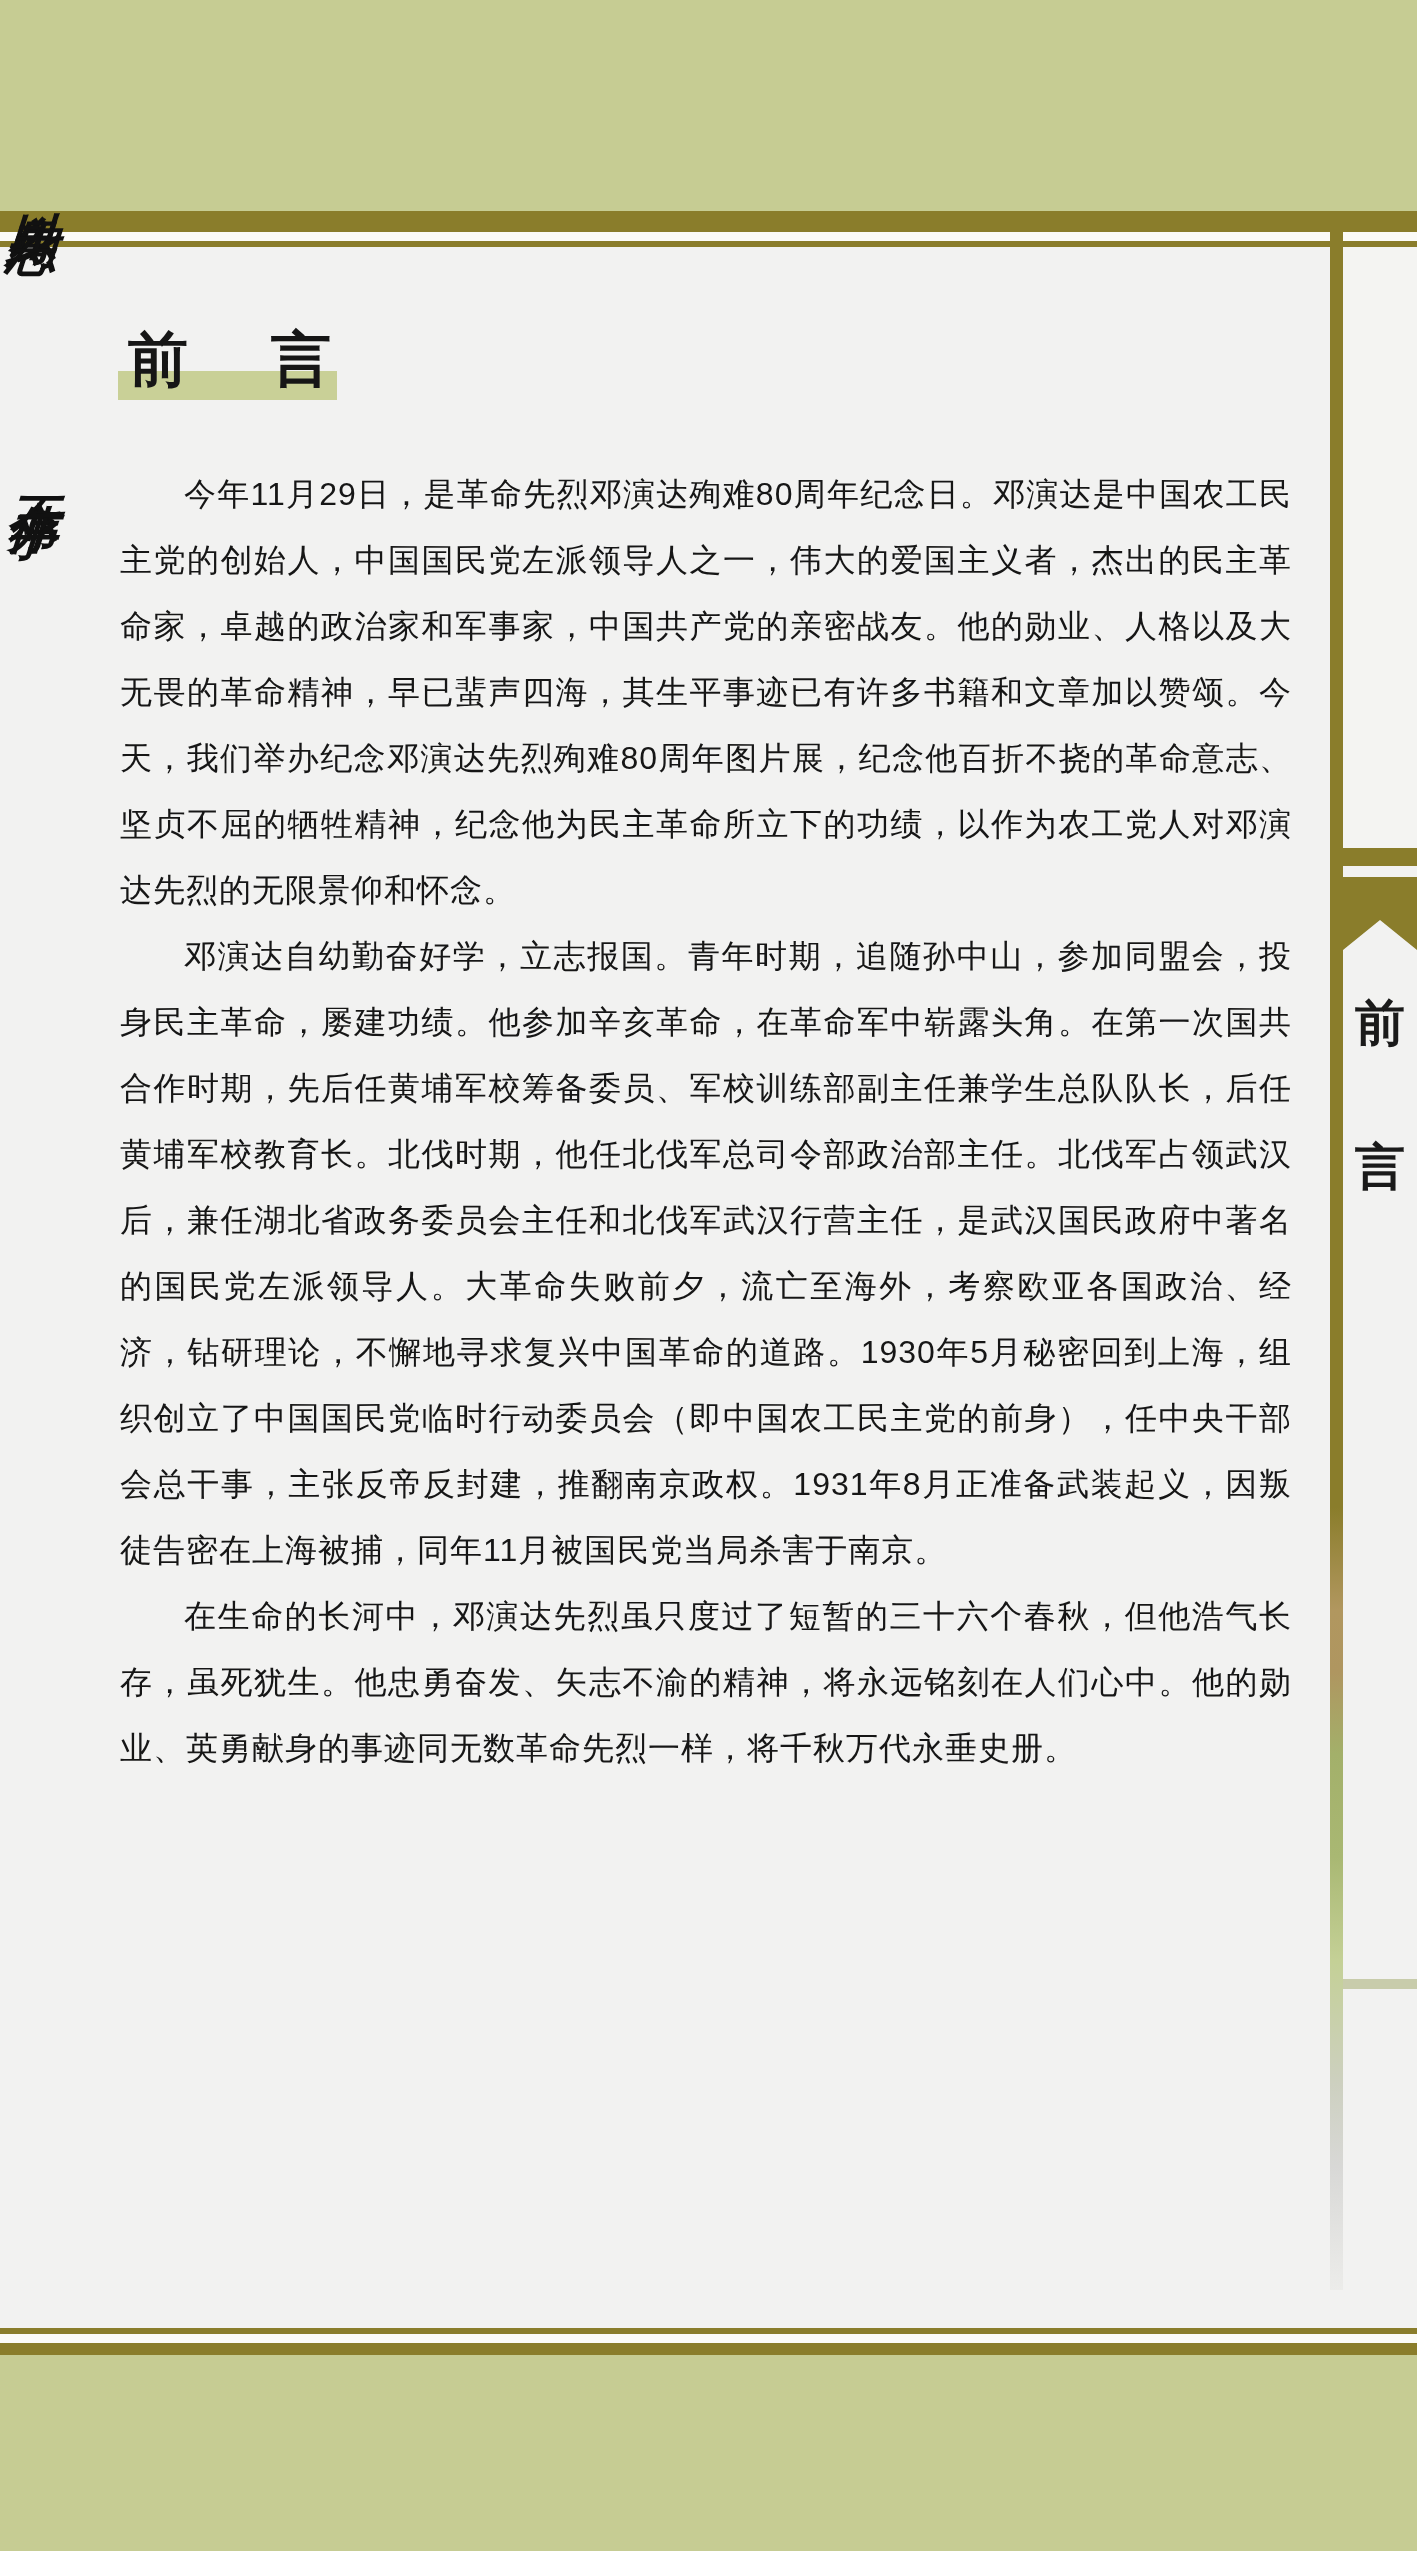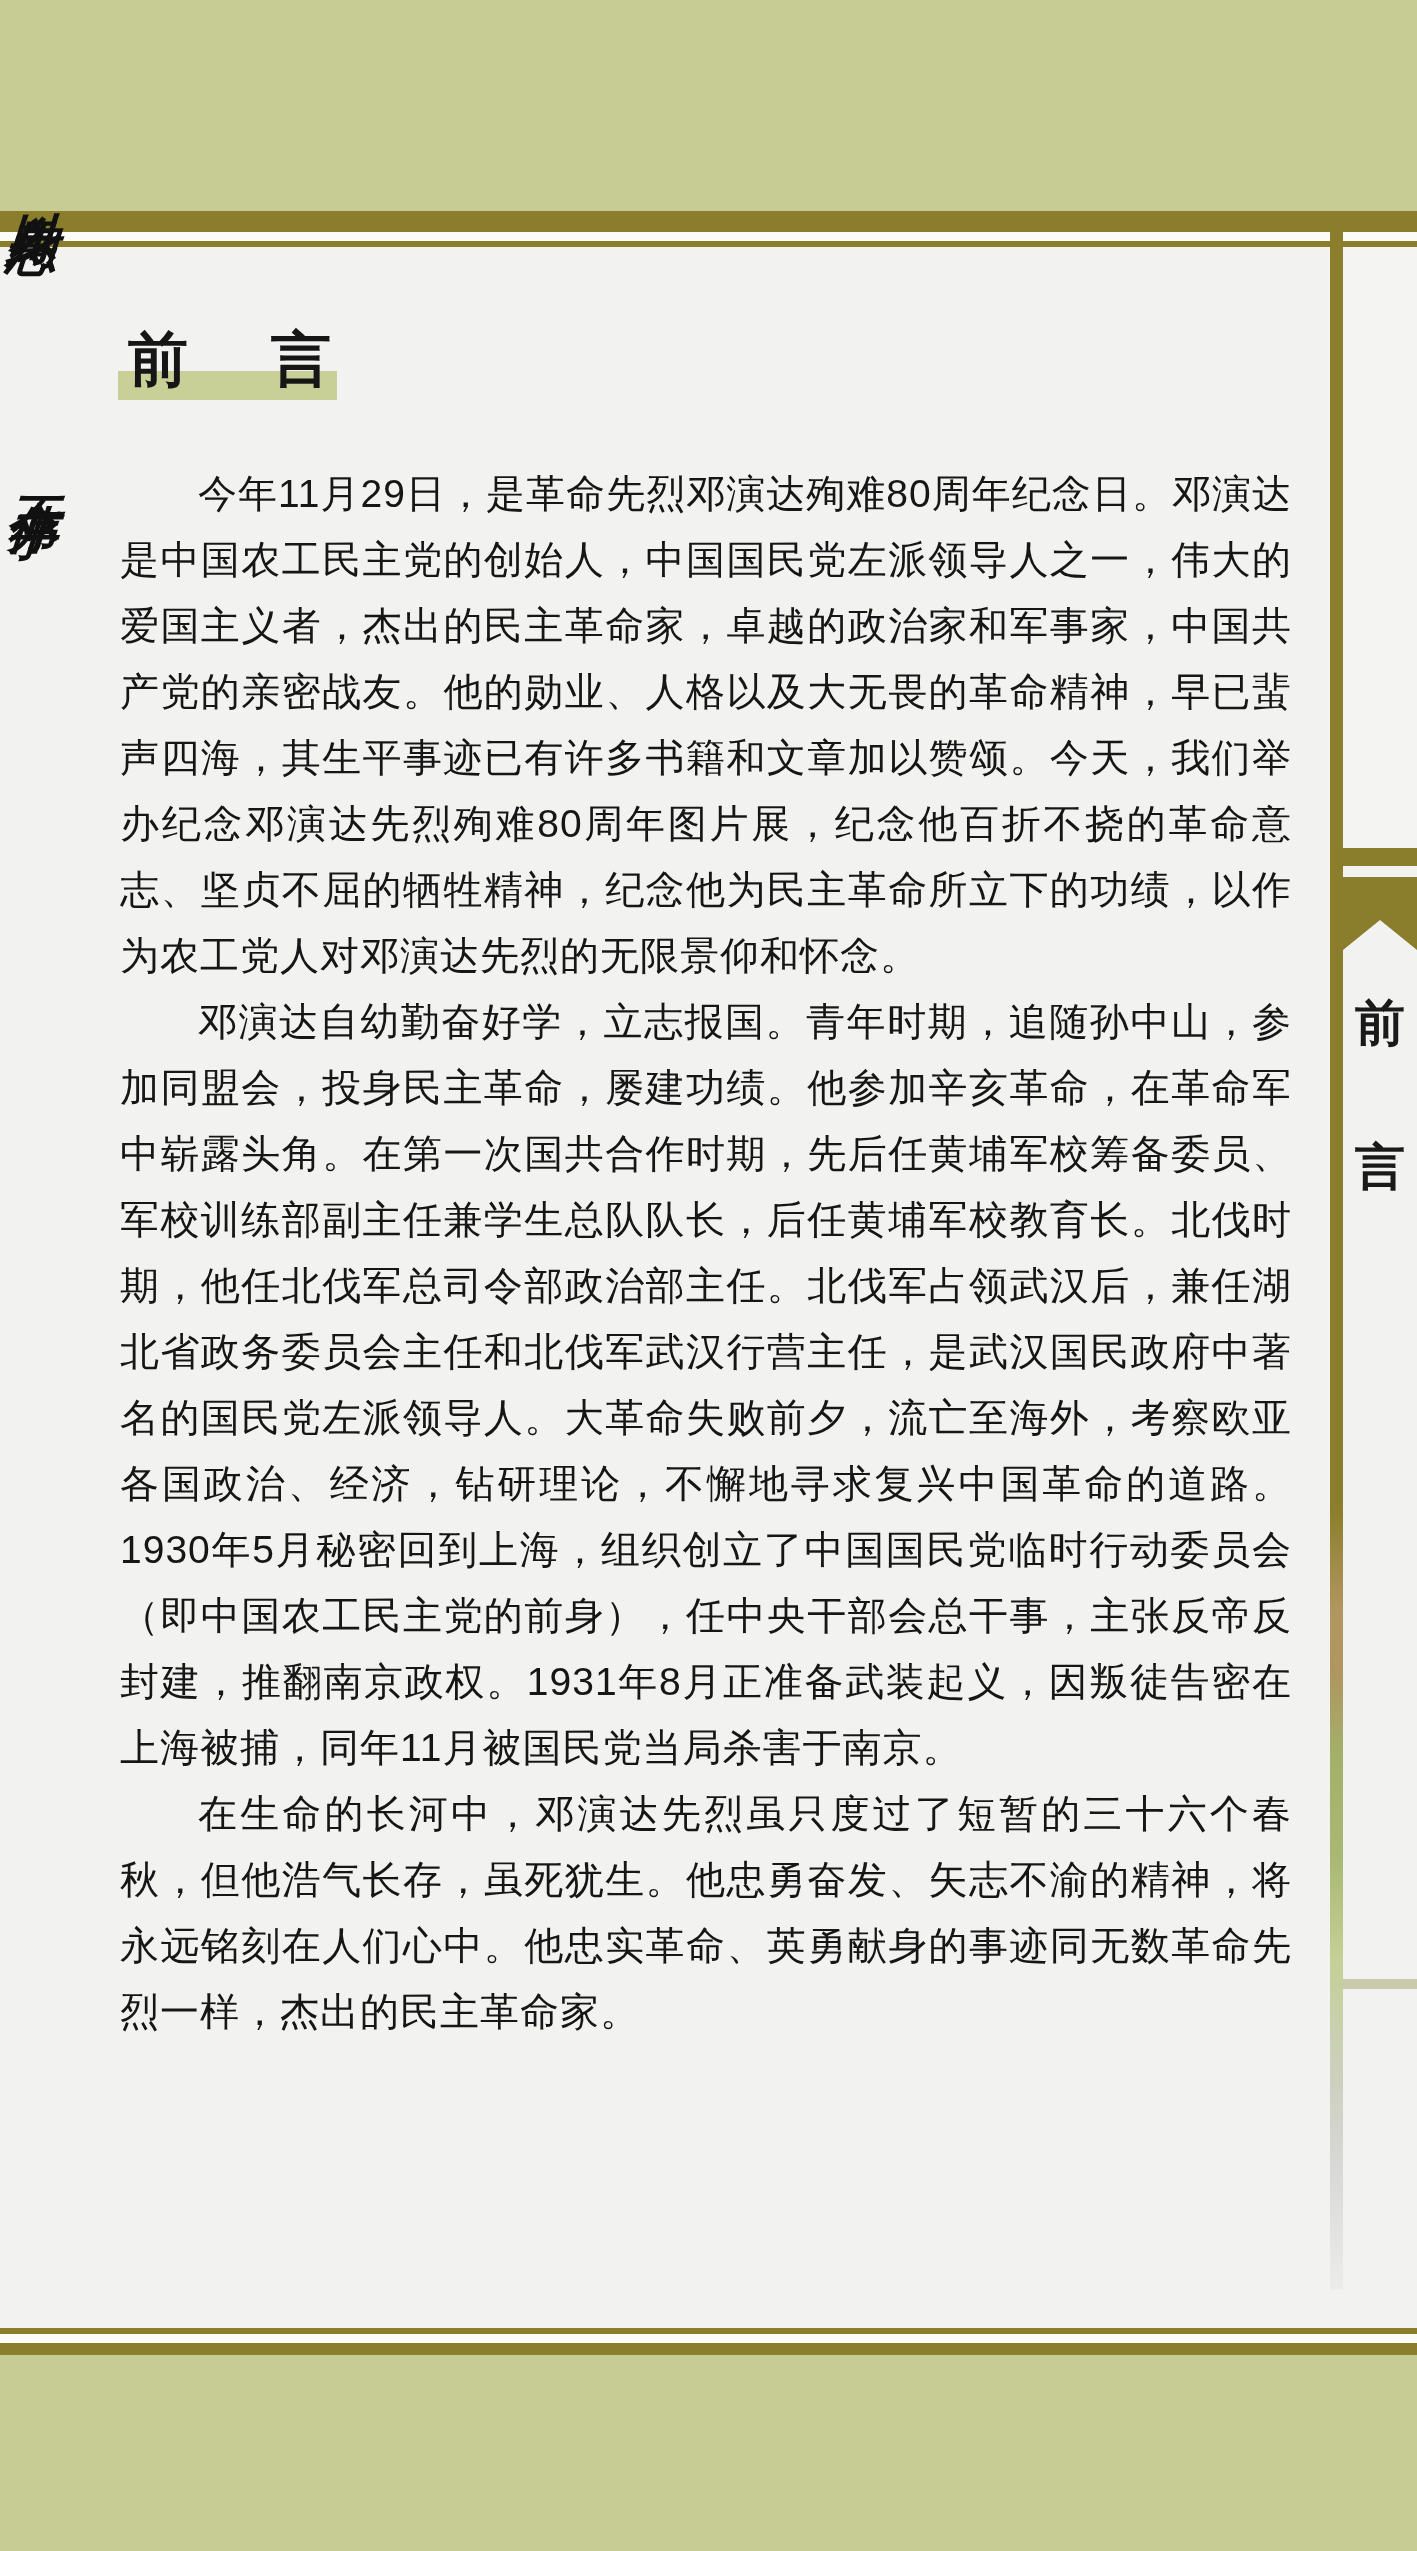--- a/index.html
+++ b/index.html
@@ -35,21 +35,21 @@
   
   .title-highlight{left:118px;top:371px;width:219px;height:29px;background:var(--title-highlight,#c9d097);}
   .page-title{left:127px;top:328px;height:64px;display:flex;gap:81px;
     font-size:60px;font-weight:bold;line-height:64px;letter-spacing:0;}
   .page-title span{display:block;width:62px;text-align:center;}
 
   
   .body-text{left:120px;top:461px;width:1172px;}
   .body-text p{
     margin:0;padding:0;
-    font-size:39px;line-height:66px;
+    font-size:32px;line-height:66px;
     text-indent:2em;
     text-align:justify;text-justify:inter-ideograph;
     letter-spacing:1px;
     color:var(--text,#161616);
   }
 
   
   .side-vline{
     left:1330px;top:230px;width:13px;height:2060px;
     background:linear-gradient(to bottom,
@@ -101,21 +101,21 @@
 
 <div class="abs title-highlight"></div>
 <div class="abs page-title">
   <span>前</span>
   <span>言</span>
 </div>
 
 <div class="abs body-text">
   <p>今年11月29日，是革命先烈邓演达殉难80周年纪念日。邓演达是中国农工民主党的创始人，中国国民党左派领导人之一，伟大的爱国主义者，杰出的民主革命家，卓越的政治家和军事家，中国共产党的亲密战友。他的勋业、人格以及大无畏的革命精神，早已蜚声四海，其生平事迹已有许多书籍和文章加以赞颂。今天，我们举办纪念邓演达先烈殉难80周年图片展，纪念他百折不挠的革命意志、坚贞不屈的牺牲精神，纪念他为民主革命所立下的功绩，以作为农工党人对邓演达先烈的无限景仰和怀念。</p>
   <p>邓演达自幼勤奋好学，立志报国。青年时期，追随孙中山，参加同盟会，投身民主革命，屡建功绩。他参加辛亥革命，在革命军中崭露头角。在第一次国共合作时期，先后任黄埔军校筹备委员、军校训练部副主任兼学生总队队长，后任黄埔军校教育长。北伐时期，他任北伐军总司令部政治部主任。北伐军占领武汉后，兼任湖北省政务委员会主任和北伐军武汉行营主任，是武汉国民政府中著名的国民党左派领导人。大革命失败前夕，流亡至海外，考察欧亚各国政治、经济，钻研理论，不懈地寻求复兴中国革命的道路。1930年5月秘密回到上海，组织创立了中国国民党临时行动委员会（即中国农工民主党的前身），任中央干部会总干事，主张反帝反封建，推翻南京政权。1931年8月正准备武装起义，因叛徒告密在上海被捕，同年11月被国民党当局杀害于南京。</p>
-  <p>在生命的长河中，邓演达先烈虽只度过了短暂的三十六个春秋，但他浩气长存，虽死犹生。他忠勇奋发、矢志不渝的精神，将永远铭刻在人们心中。他忠实革命、英勇献身的事迹同无数革命先烈一样，杰出的民主革命家。</p>
+  <p>在生命的长河中，邓演达先烈虽只度过了短暂的三十六个春秋，但他浩气长存，虽死犹生。他忠勇奋发、矢志不渝的精神，将永远铭刻在人们心中。他的勋业、英勇献身的事迹同无数革命先烈一样，将千秋万代永垂史册。</p>
 </div>
 
 <div class="abs side-vline"></div>
 <div class="abs calligraphy-panel"></div>
 <div class="abs calligraphy one">以身殉志</div>
 <div class="abs calligraphy two">不亦伟乎</div>
 <div class="abs panel-bottom-bar"></div>
 <div class="abs ribbon"></div>
 <div class="abs tab-char one">前</div>
 <div class="abs tab-char two">言</div>

